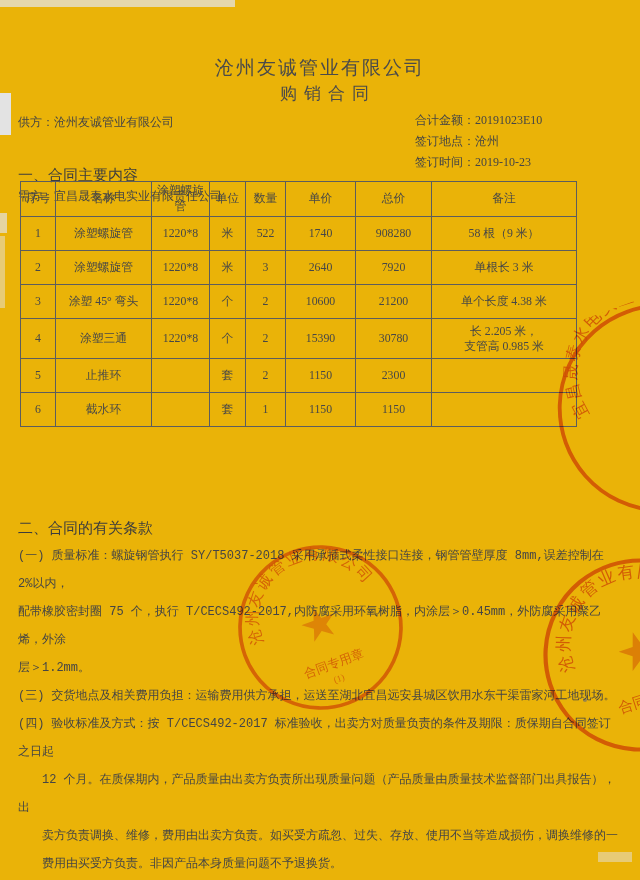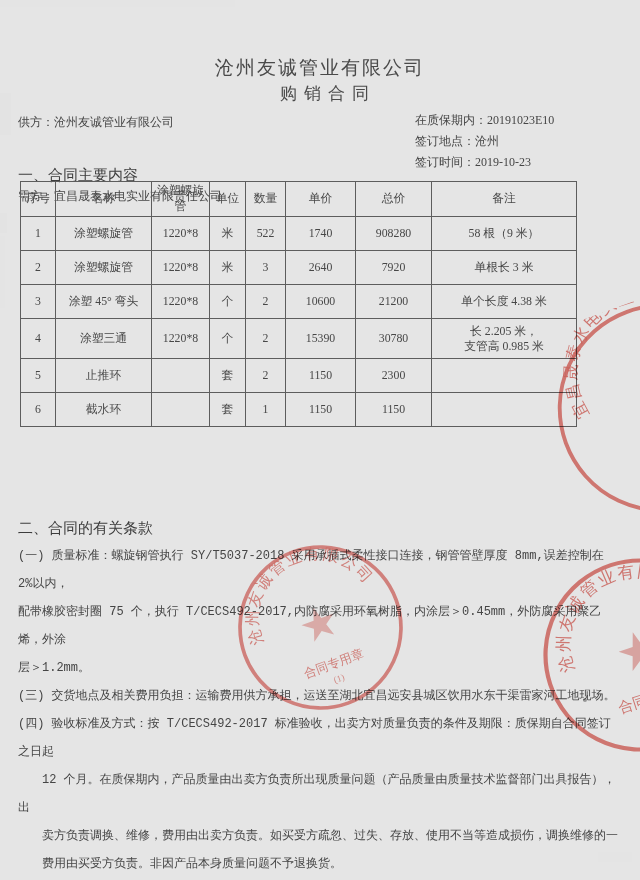--- a/index.html
+++ b/index.html
@@ -1,18 +1,18 @@
 <!DOCTYPE html>
 <html><head>
 <meta charset="utf-8">
 <style>
   html,body{margin:0;padding:0;background:#9a9a9a;}
   .page{
     position:relative;width:640px;height:880px;margin:0 auto;
-    background:#e5e5e5;overflow:hidden;
+    background:#eab308;overflow:hidden;
     font-family:"Liberation Serif","DejaVu Serif",serif;
     color:#3f3f3f;
   }
   .abs{position:absolute;}
   .center{width:100%;text-align:center;}
   .title{top:55px;font-size:19px;letter-spacing:2px;color:#4a4a4a;}
   .subtitle{top:82px;font-size:17px;letter-spacing:7px;color:#4a4a4a;margin-left:8px;}
   .bodytxt{font-size:12px;color:#454545;}
   .supply{left:18px;top:114px;}
   .demand{left:18px;top:148px;margin-top:40px;}
@@ -51,21 +51,21 @@
   <div class="abs artifact" style="left:0;top:236px;width:5px;height:72px;opacity:.5;"></div>
   <div class="abs artifact" style="left:598px;top:852px;width:34px;height:10px;opacity:.5;"></div>
   <div class="abs dot" style="left:583px;top:698px;"></div>
 
   <div class="abs center title">沧州友诚管业有限公司</div>
   <div class="abs center subtitle">购销合同</div>
 
   <div class="abs bodytxt supply"><span>供方：</span><span>沧州友诚管业有限公司</span></div>
   <div class="abs bodytxt demand"><span>需方：</span><span>宜昌晟泰水电实业有限责任公司</span></div>
   <div class="abs bodytxt meta">
-    <div><span>在质保期内：</span><span>20191023E10</span></div>
+    <div><span>合计金额：</span><span>20191023E10</span></div>
     <div><span>签订地点：</span><span>沧州</span></div>
     <div><span>签订时间：</span><span>2019-10-23</span></div>
   </div>
 
   <div class="abs sec-head sec1">一、合同主要内容</div>
 
   <table class="items">
     <colgroup>
       <col style="width:35px">
         <col style="width:96px">

